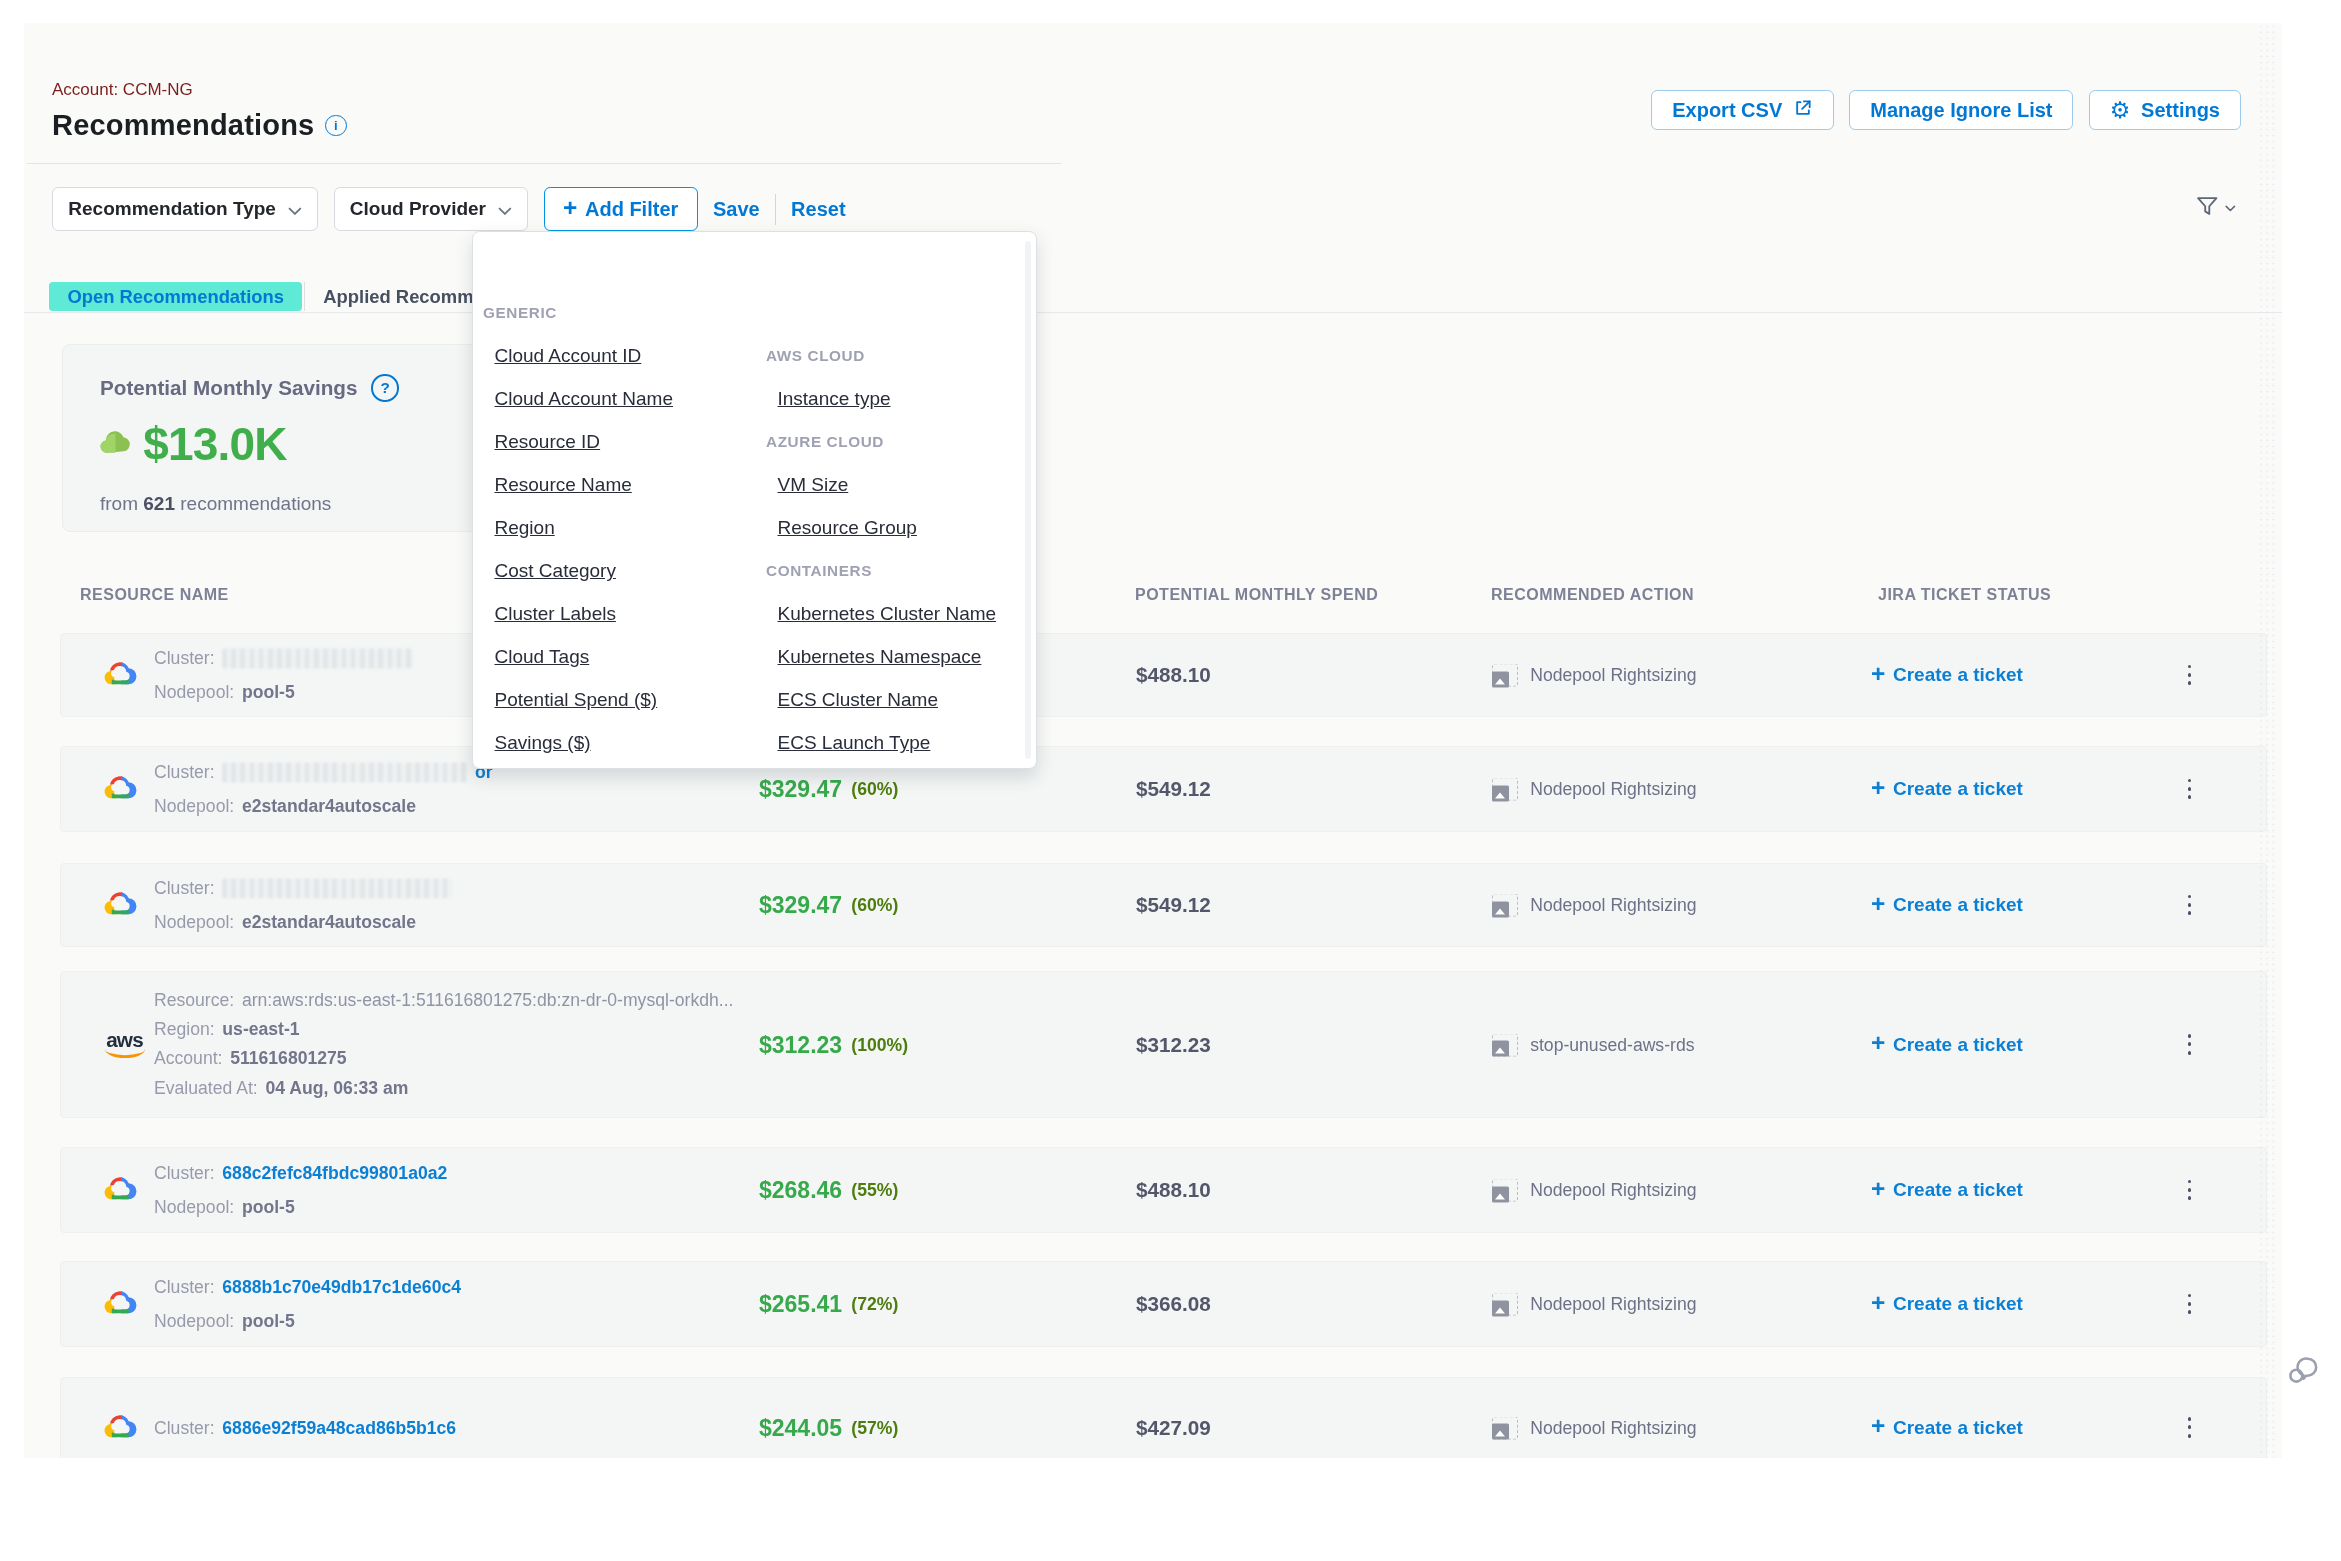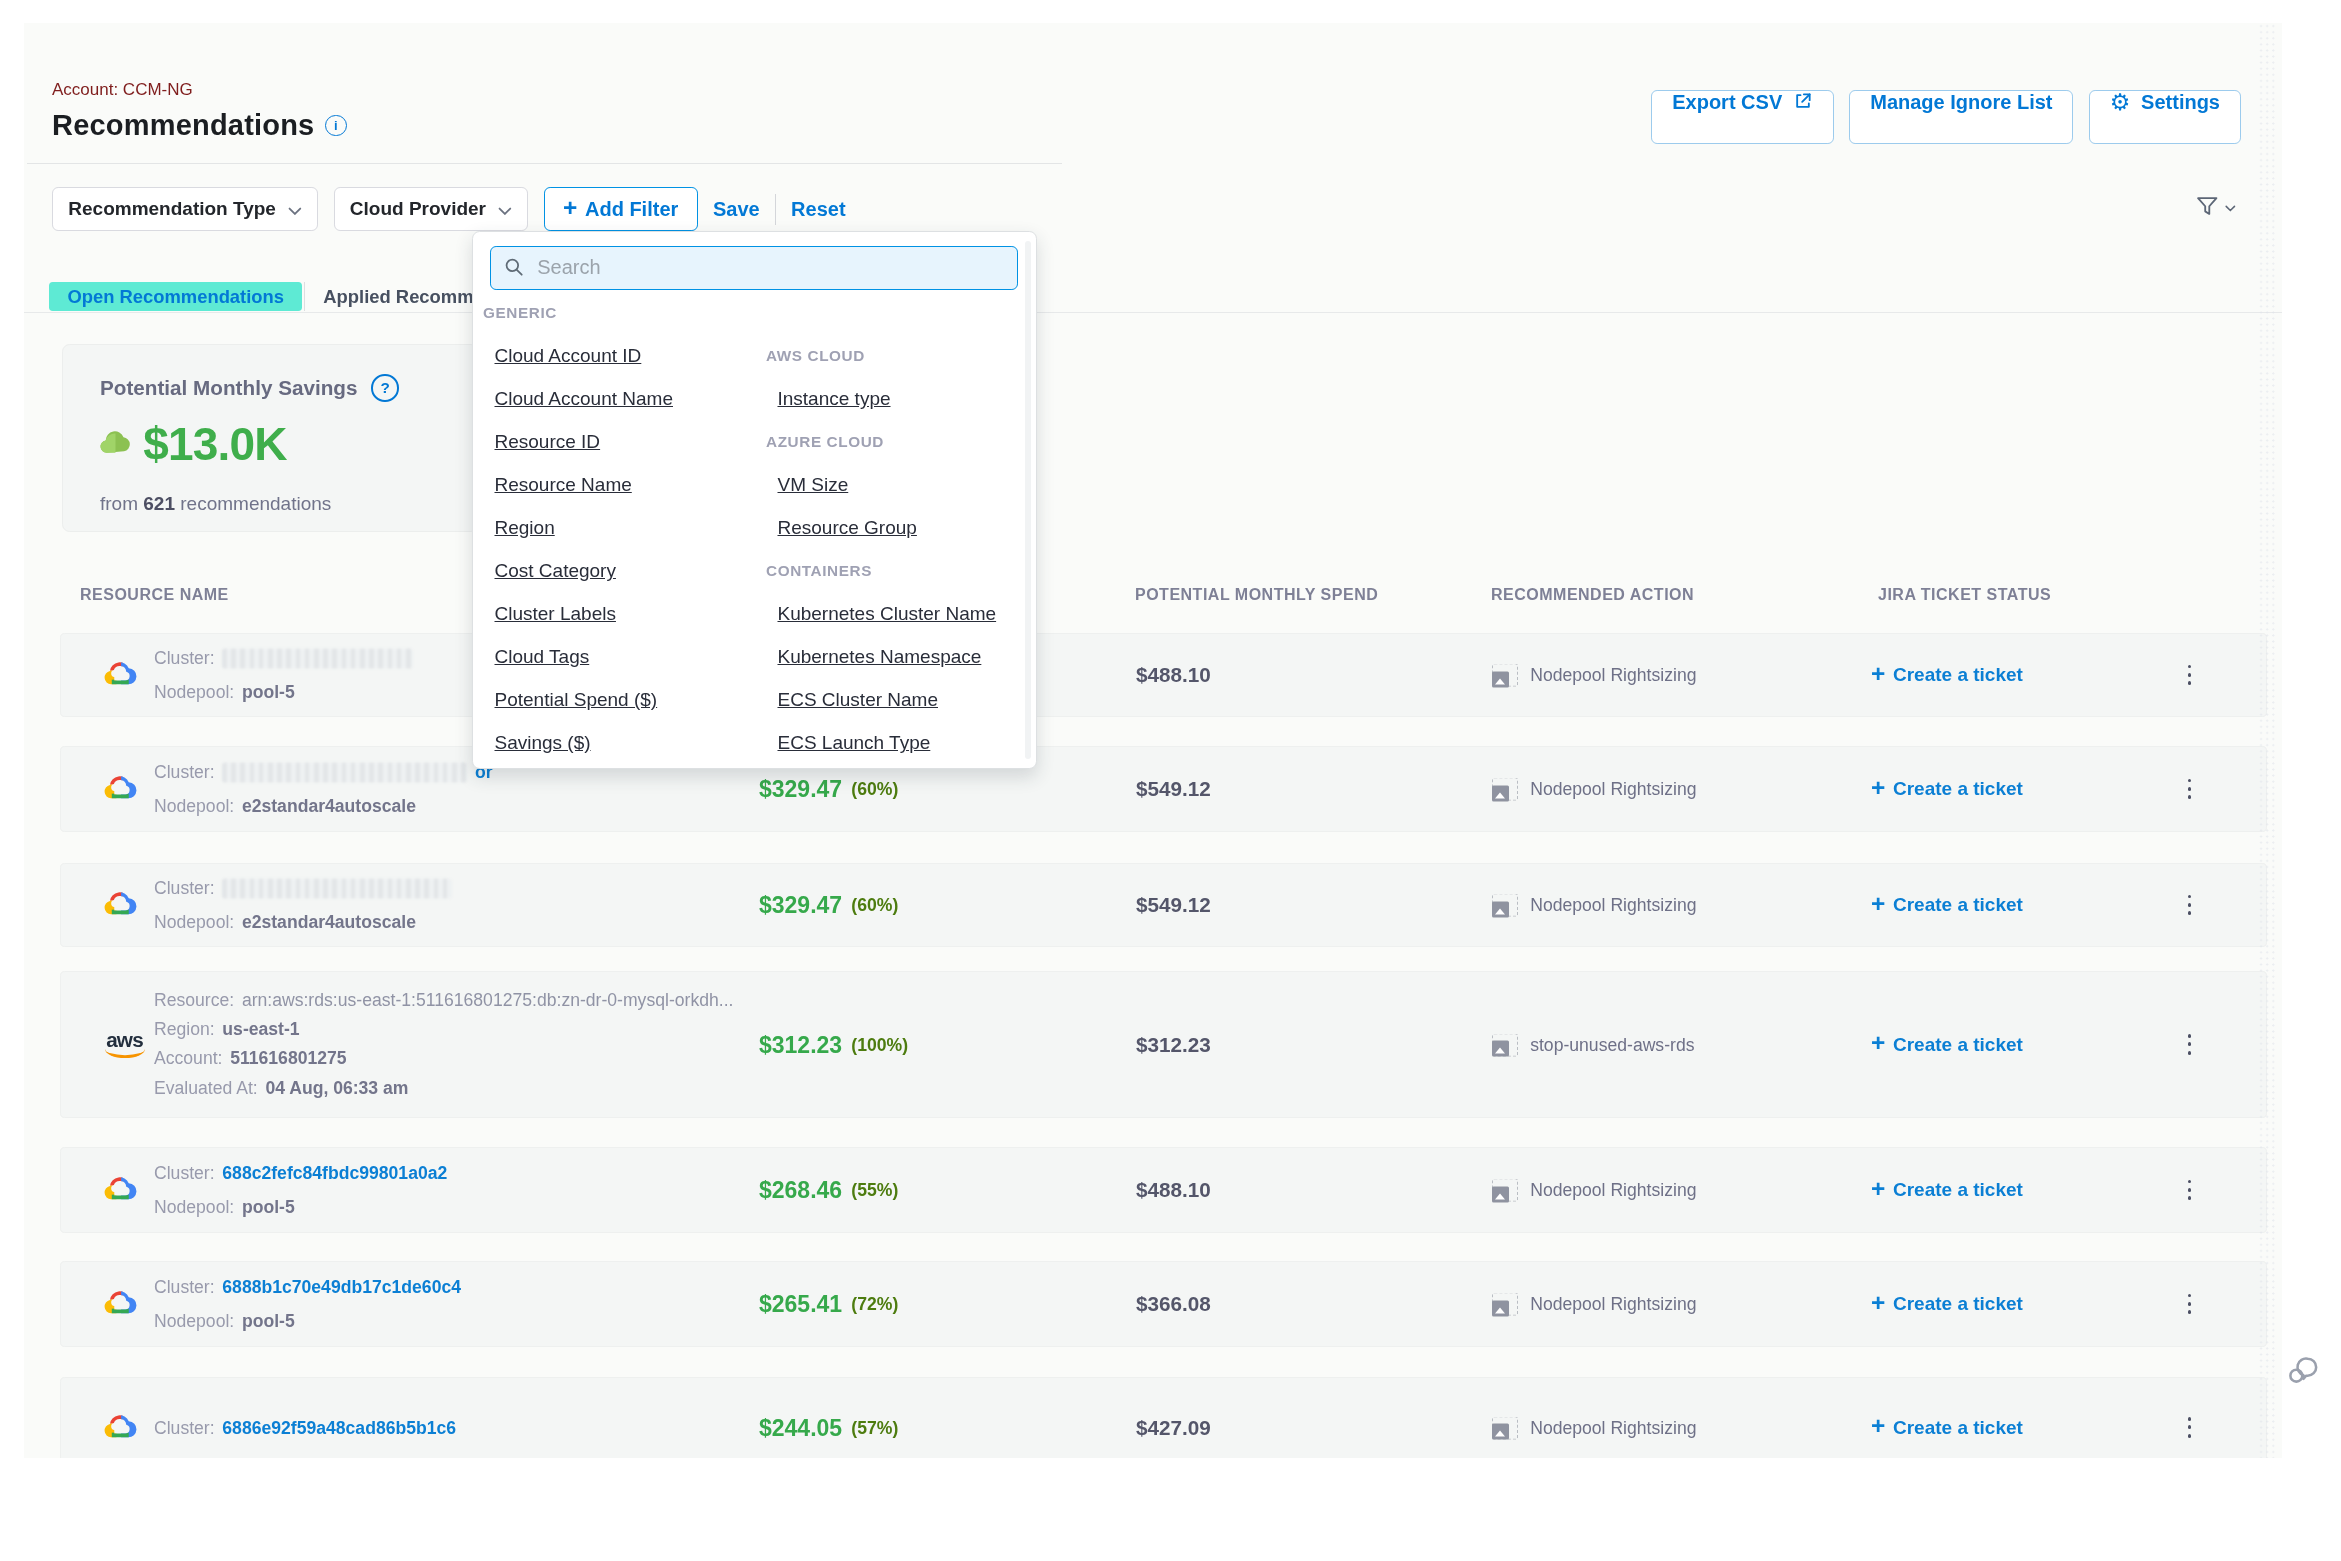--- a/index.html
+++ b/index.html
@@ -8,22 +8,22 @@
   .app{position:absolute;left:24px;top:23px;width:2258px;height:1435px;background:#fafbf9;overflow:hidden;}
 
   
   .account-link{position:absolute;left:28px;top:57px;font-size:17px;color:#7f1d1d;font-weight:500;}
   .title-row{position:absolute;left:28px;top:86px;display:flex;align-items:center;gap:10.7px;}
   .page-title{font-size:29px;font-weight:700;color:#1b1e22;letter-spacing:0.2px;}
   .info-icon{width:21.4px;height:21.4px;border:1.5px solid #0278d5;border-radius:50%;color:#0278d5;
              font-size:13px;font-weight:700;display:flex;align-items:center;justify-content:center;box-sizing:border-box;}
   .header-divider{position:absolute;left:3.1px;top:140px;width:1035px;height:0.8px;background:#e3e5e6;}
   .top-buttons{position:absolute;top:67px;right:41px;display:flex;gap:15.3px;}
-  .btn{height:54px;padding:0 20px;border:1.5px solid #9ccbed;border-radius:6.1px;background:#fff;color:#0278d5;
-       font-size:20px;font-weight:700;display:flex;gap:10.7px;box-sizing:border-box;cursor:pointer;}
+  .btn{height:40px;padding:0 20px;border:1.5px solid #9ccbed;border-radius:6.1px;background:#fff;color:#0278d5;
+       font-size:20px;font-weight:700;display:flex;align-items:center;gap:10.7px;box-sizing:border-box;cursor:pointer;}
   .gear{font-size:23px;line-height:1;}
 
   
   .filter-bar{position:absolute;left:28px;top:164px;height:44px;display:flex;align-items:center;gap:15.3px;}
   .pill{height:44px;padding:0 15.3px;background:#fff;border:0.8px solid #d9dae0;border-radius:6.1px;display:flex;
         align-items:center;gap:12.2px;font-size:19px;font-weight:700;color:#23262b;box-sizing:border-box;cursor:pointer;}
   .add-filter{height:44px;padding:0 18.4px;border:1.5px solid #0092e4;border-radius:6.1px;color:#0278d5;font-size:20px;
         font-weight:700;display:flex;align-items:center;gap:7.7px;background:#fff;box-sizing:border-box;cursor:pointer;}
   .add-plus{font-size:24.5px;font-weight:600;margin-top:-2.3px;}
   .link-btn{color:#0278d5;font-size:20px;font-weight:700;cursor:pointer;}
@@ -513,29 +513,20 @@
         </div>
         <div class="cell kebab">
           <i></i>
           <i></i>
           <i></i>
         </div>
       </div>
     </div>
 
   <div class="dropdown">
-    <div class="search-wrap">
-      <span>
-        <svg width="21.4" height="21.4" viewBox="0 0 24 24" fill="none" stroke="#5f6b76" stroke-width="2">
-          <circle cx="10.5" cy="10.5" r="6.5"></circle>
-            <path d="M15.5 15.5 L21 21" stroke-linecap="round"></path>
-        </svg>
-      </span>
-      <input class="search" placeholder="Search" style="">
-    </div>
     <div class="dd-cols">
       <div class="dd-col1">
           <div class="dd-line title">GENERIC</div>
           <div class="dd-line item">Cloud Account ID</div>
           <div class="dd-line item">Cloud Account Name</div>
           <div class="dd-line item">Resource ID</div>
           <div class="dd-line item">Resource Name</div>
           <div class="dd-line item">Region</div>
           <div class="dd-line item">Cost Category</div>
           <div class="dd-line item">Cluster Labels</div>

